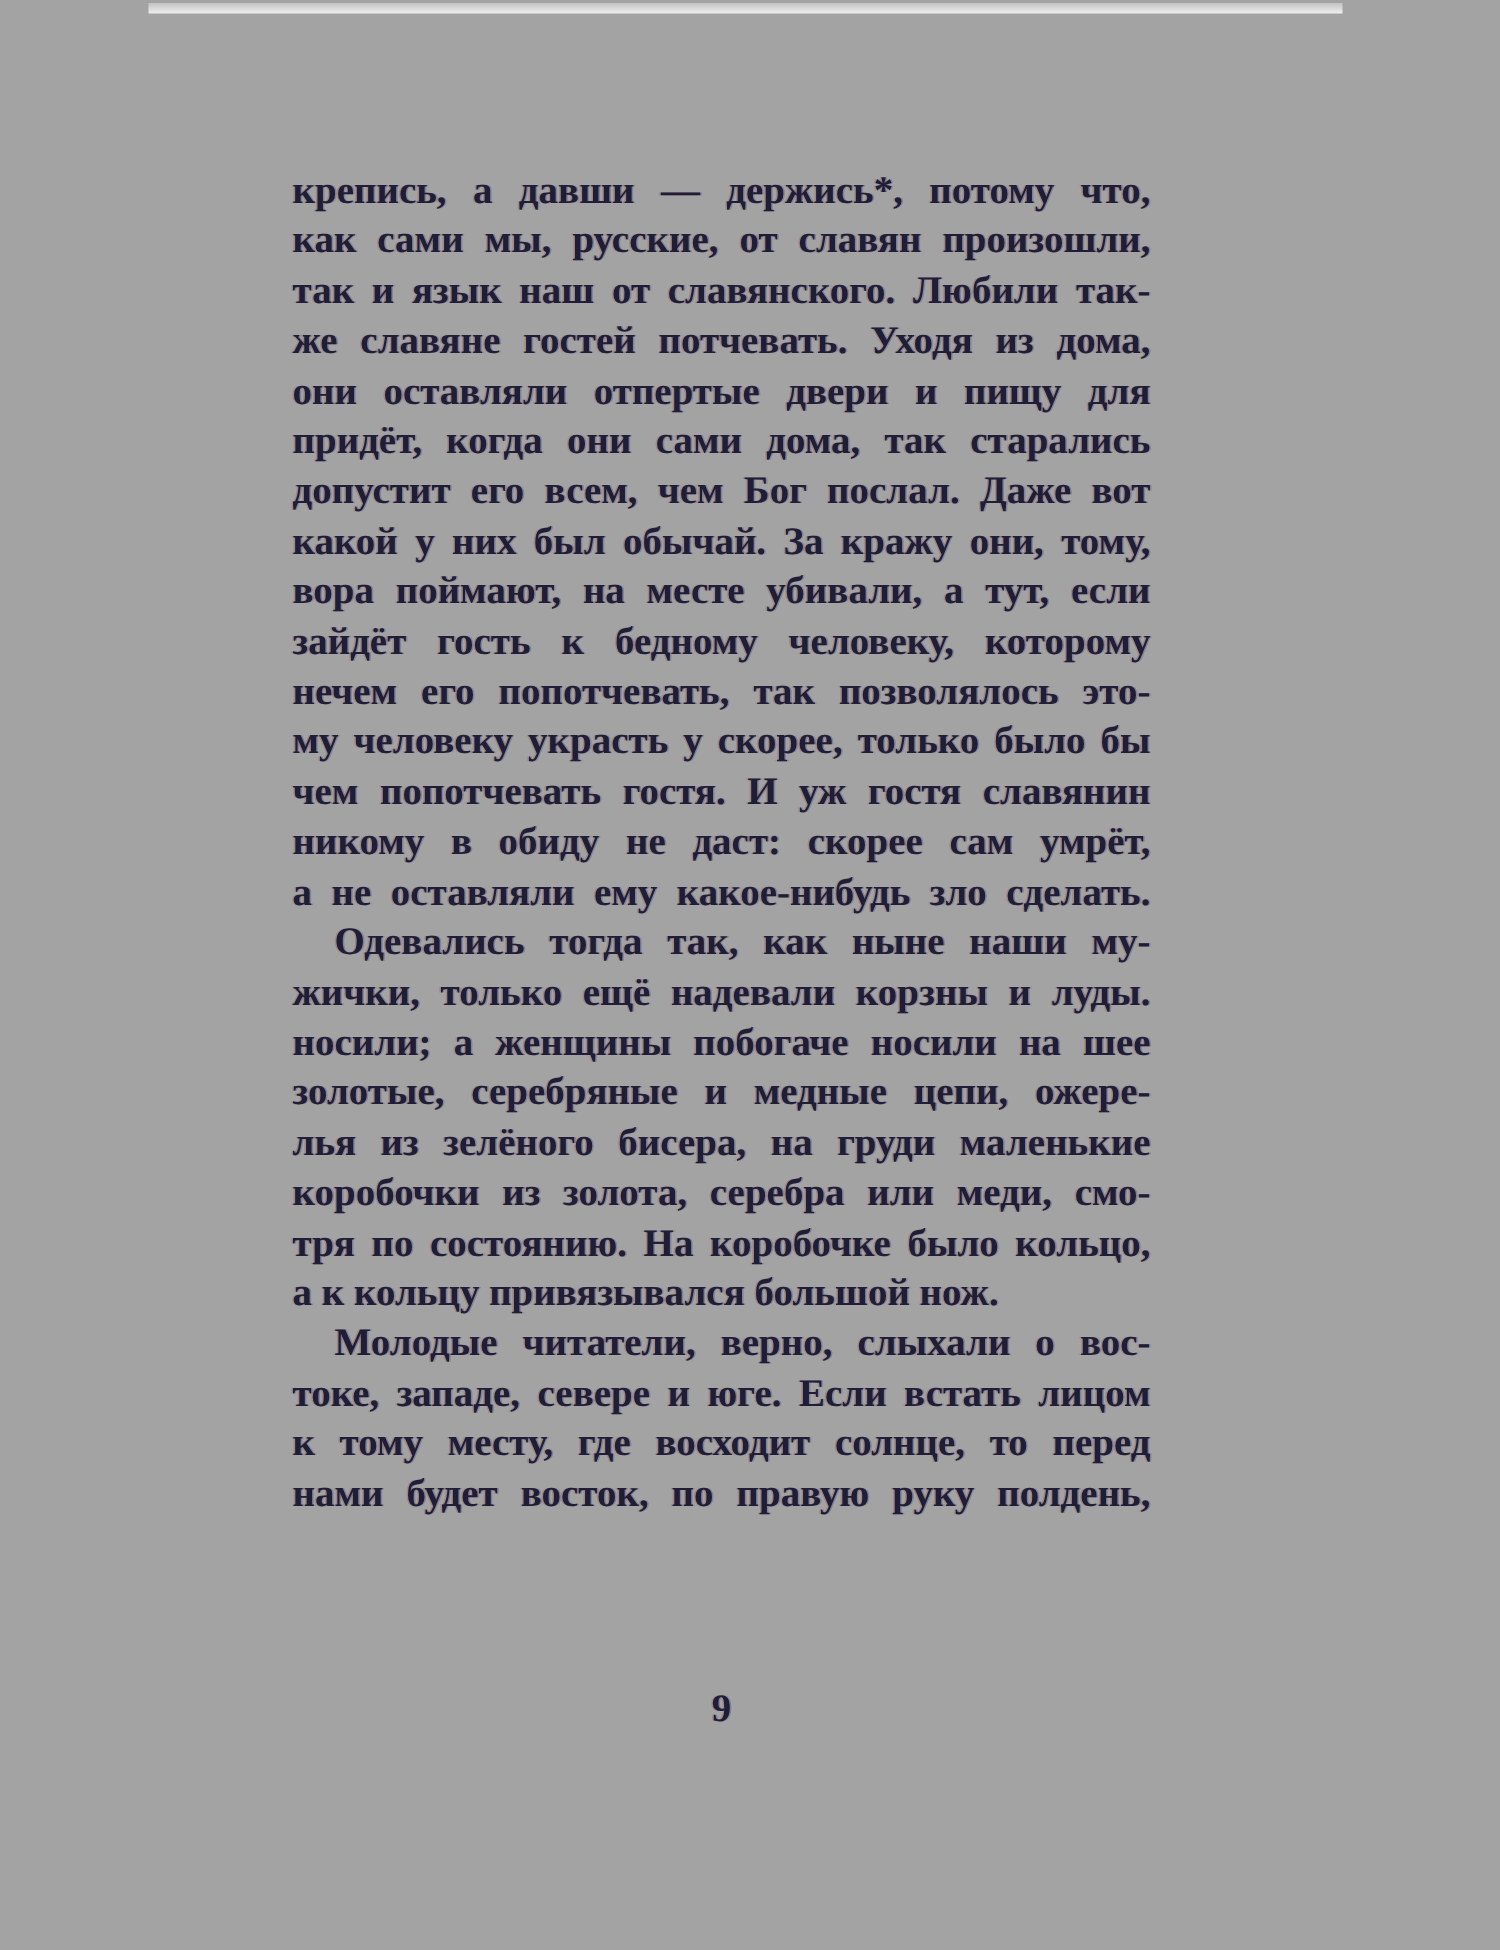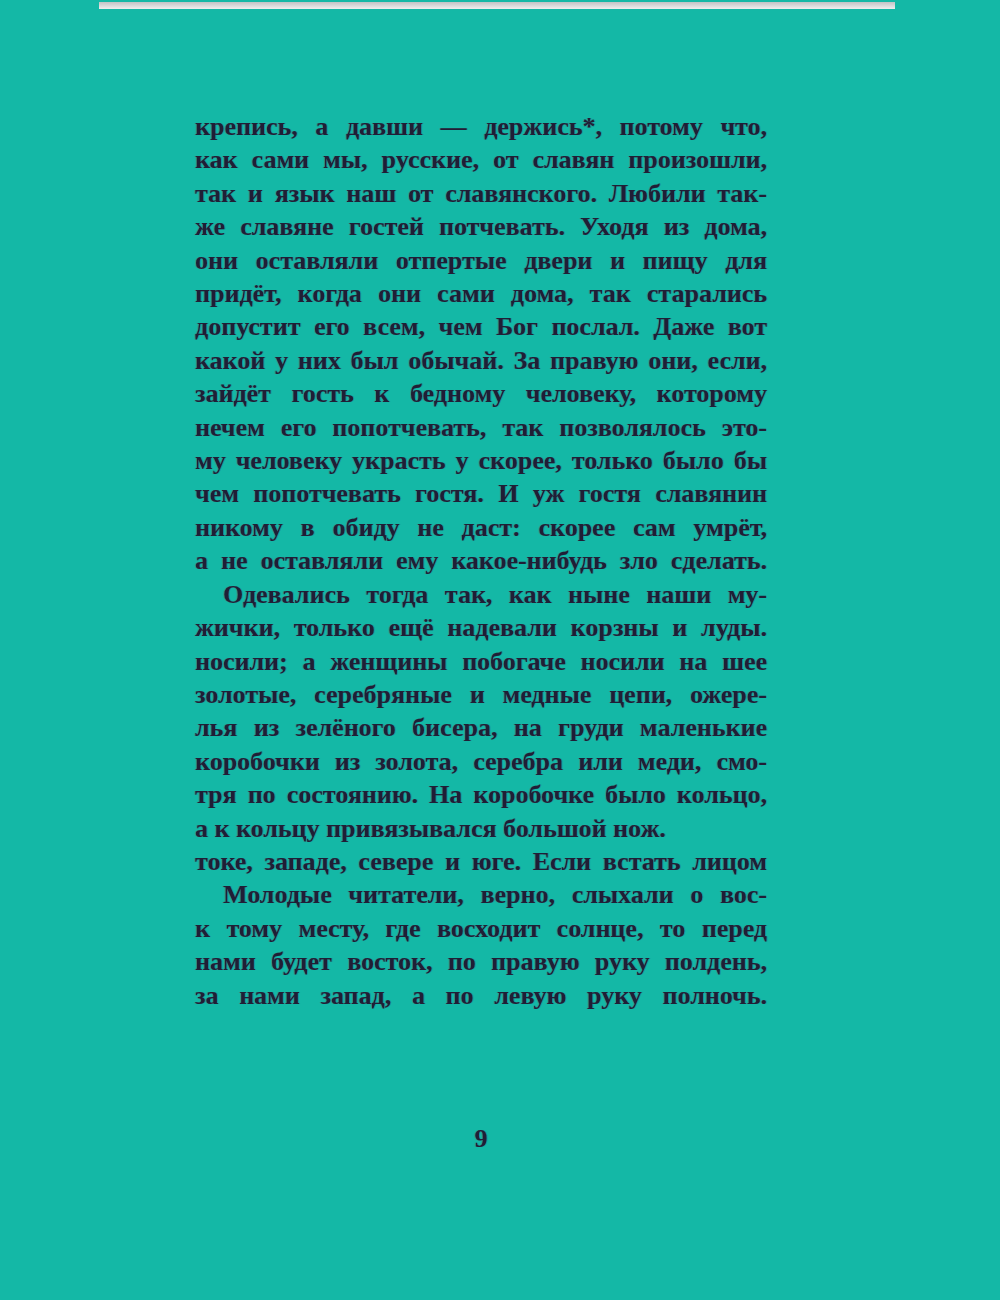--- a/index.html
+++ b/index.html
@@ -5,21 +5,21 @@
   * { margin: 0; padding: 0; box-sizing: border-box; }
   html, body {
     width: 1000px; height: 1300px;
     background: #ffffff;
     font-family: "Liberation Serif", serif;
     overflow: hidden;
   }
   .page {
     position: relative;
     width: 1000px; height: 1300px;
-    background: #14b8a6;
+    background: #a3a3a3;
     overflow: hidden;
   }
   
   .scan-edge {
     position: absolute;
     left: 99px; top: 2px;
     width: 796px; height: 7px;
     background: linear-gradient(to bottom, #c2c2c5, #efefef);
   }
   .textblock {
@@ -58,35 +58,35 @@
 <main class="page">
   <div class="scan-edge"></div>
   <section class="textblock" id="textblock" style="color: rgb(32, 30, 54);">
       <div class="line">крепись, а давши — держись*, потому что,</div>
       <div class="line">как сами мы, русские, от славян произошли,</div>
       <div class="line">так и язык наш от славянского. Любили так-</div>
       <div class="line">же славяне гостей потчевать. Уходя из дома,</div>
       <div class="line">они оставляли отпертые двери и пищу для</div>
       <div class="line">придёт, когда они сами дома, так старались</div>
       <div class="line">допустит его всем, чем Бог послал. Даже вот</div>
-      <div class="line">какой у них был обычай. За правую они, если,</div>
+      <div class="line">какой у них был обычай. За кражу они, тому,</div>
+      <div class="line">вора поймают, на месте убивали, а тут, если</div>
       <div class="line">зайдёт гость к бедному человеку, которому</div>
       <div class="line">нечем его попотчевать, так позволялось это-</div>
       <div class="line">му человеку украсть у скорее, только было бы</div>
       <div class="line">чем попотчевать гостя. И уж гостя славянин</div>
       <div class="line">никому в обиду не даст: скорее сам умрёт,</div>
       <div class="line">а не оставляли ему какое-нибудь зло сделать.</div>
       <div class="line indent">Одевались тогда так, как ныне наши му-</div>
       <div class="line">жички, только ещё надевали корзны и луды.</div>
       <div class="line">носили; а женщины побогаче носили на шее</div>
       <div class="line">золотые, серебряные и медные цепи, ожере-</div>
       <div class="line">лья из зелёного бисера, на груди маленькие</div>
       <div class="line">коробочки из золота, серебра или меди, смо-</div>
       <div class="line">тря по состоянию. На коробочке было кольцо,</div>
       <div class="line nofill">а к кольцу привязывался большой нож.</div>
+      <div class="line indent">Молодые читатели, верно, слыхали о вос-</div>
       <div class="line">токе, западе, севере и юге. Если встать лицом</div>
-      <div class="line indent">Молодые читатели, верно, слыхали о вос-</div>
       <div class="line">к тому месту, где восходит солнце, то перед</div>
       <div class="line">нами будет восток, по правую руку полдень,</div>
-      <div class="line">за нами запад, а по левую руку полночь.</div>
     </section>
   <div class="pagenum">9</div>
 </main>
 
 </body></html>

